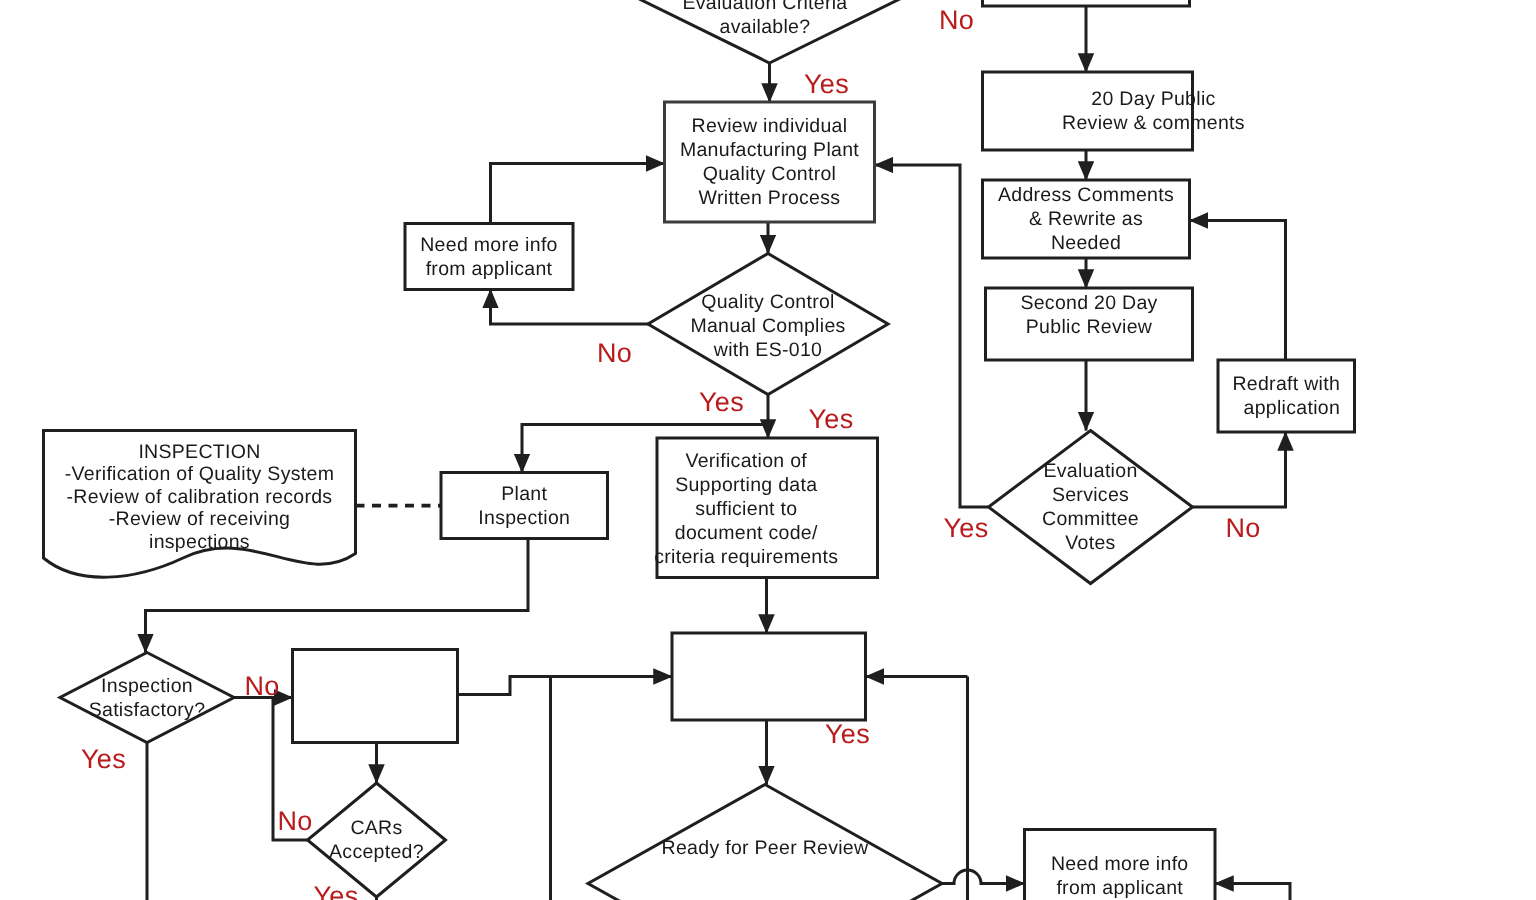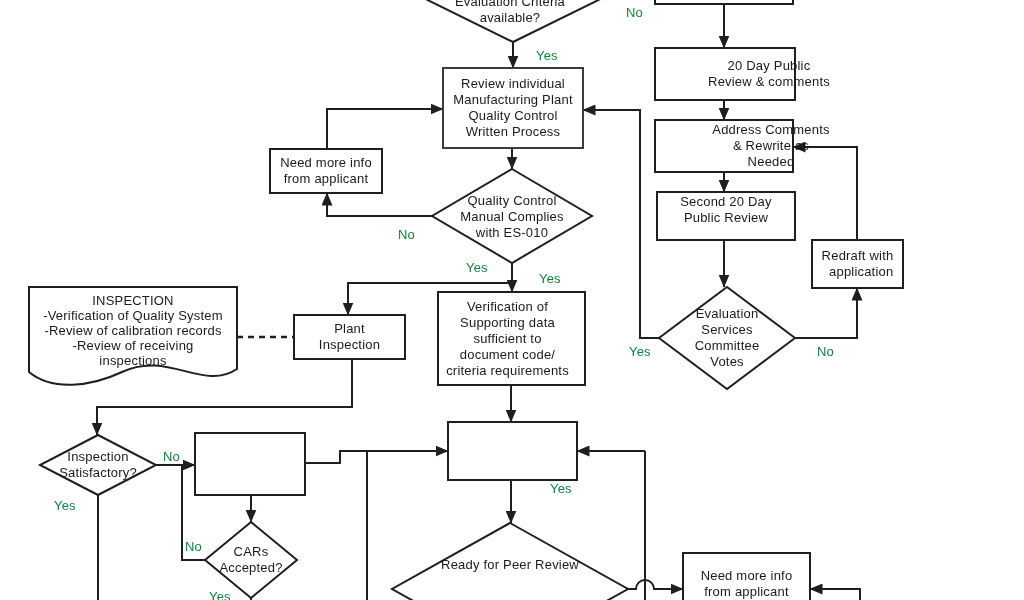--- a/index.html
+++ b/index.html
@@ -7,21 +7,21 @@
     position:relative;width:1024px;height:600px;overflow:hidden;
     background:#ffffff;font-family:"Liberation Sans",sans-serif;color:#1a1a1a;border-radius:31px;
   }
   #lines{position:absolute;left:0;top:0;}
   .node-label{
     position:absolute;display:flex;align-items:center;justify-content:center;
     text-align:center;white-space:pre-line;font-size:13px;line-height:16px;
     color:#1a1a1a;letter-spacing:.2px;
   }
   .edge-label{
-    position:absolute;font-size:13px;line-height:14px;color:#15803d;letter-spacing:.2px;
+    position:absolute;font-size:18px;line-height:14px;color:#b91c1c;letter-spacing:.2px;
   }
 </style>
 </head>
 <body>
 
 <div id="stage">
 
   <svg id="lines" width="1024" height="600" viewBox="0 0 1024 600">
     <defs>
       <marker id="arr" markerWidth="13" markerHeight="11" refX="12.5" refY="5.5" orient="auto" markerUnits="userSpaceOnUse">
@@ -98,33 +98,33 @@
   <div class="node-label" style="left:432px;top:192px;width:160px;height:50px;">Quality Control
 Manual Complies
 with ES-010</div>
   <div class="node-label" style="left:29px;top:289px;width:208px;height:82px;line-height:15px;">INSPECTION
 -Verification of Quality System
 -Review of calibration records
 -Review of receiving
 inspections</div>
   <div class="node-label" style="left:294px;top:315px;width:111px;height:44px;">Plant
 Inspection</div>
-  <div class="node-label" style="left:434px;top:292px;width:147px;height:93px;text-align:center;">Verification of
+  <div class="node-label" style="left:424px;top:292px;width:147px;height:93px;text-align:center;">Verification of
 Supporting data
 sufficient to
 document code/
 criteria requirements</div>
   <div class="node-label" style="left:40px;top:435px;width:116px;height:60px;">Inspection
 Satisfactory?</div>
   <div class="node-label" style="left:205px;top:522px;width:92px;height:76px;">CARs
 Accepted?</div>
   <div class="node-label" style="left:420px;top:554px;width:180px;height:22px;text-align:center;">Ready for Peer Review</div>
   <div class="node-label" style="left:655px;top:48px;width:140px;height:52px;margin-left:44px;">20 Day Public
 Review &amp; comments</div>
-  <div class="node-label" style="left:655px;top:120px;width:138px;height:52px;padding-left:47px;">Address Comments
+  <div class="node-label" style="left:655px;top:120px;width:138px;height:52px;">Address Comments
 &amp; Rewrite as
 Needed</div>
   <div class="node-label" style="left:657px;top:192px;width:138px;height:36px;">Second 20 Day
 Public Review</div>
   <div class="node-label" style="left:659px;top:290px;width:136px;height:96px;">Evaluation
 Services
 Committee
 Votes</div>
   <div class="node-label" style="left:812px;top:240px;width:91px;height:48px;text-align:right;">Redraft with
 application</div>

